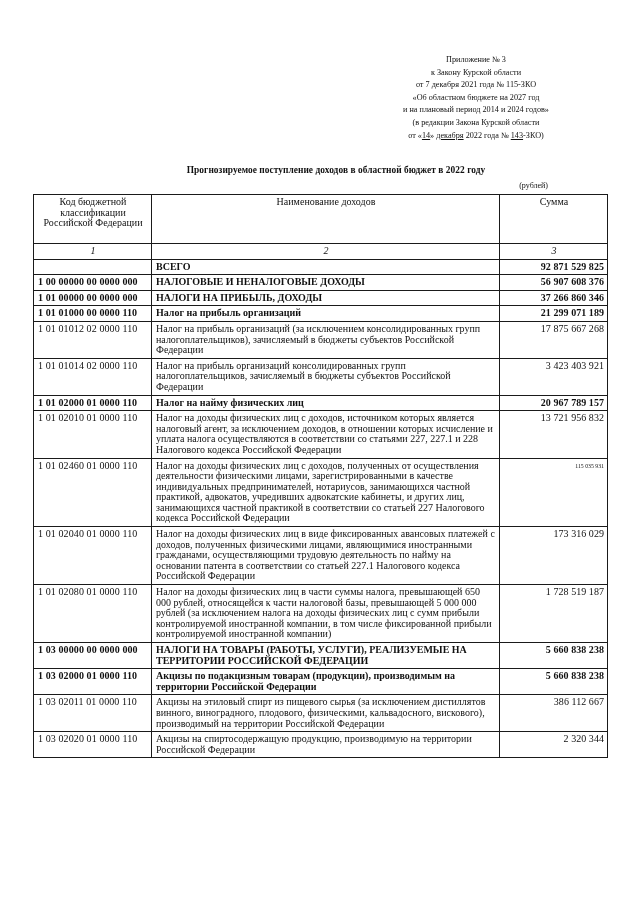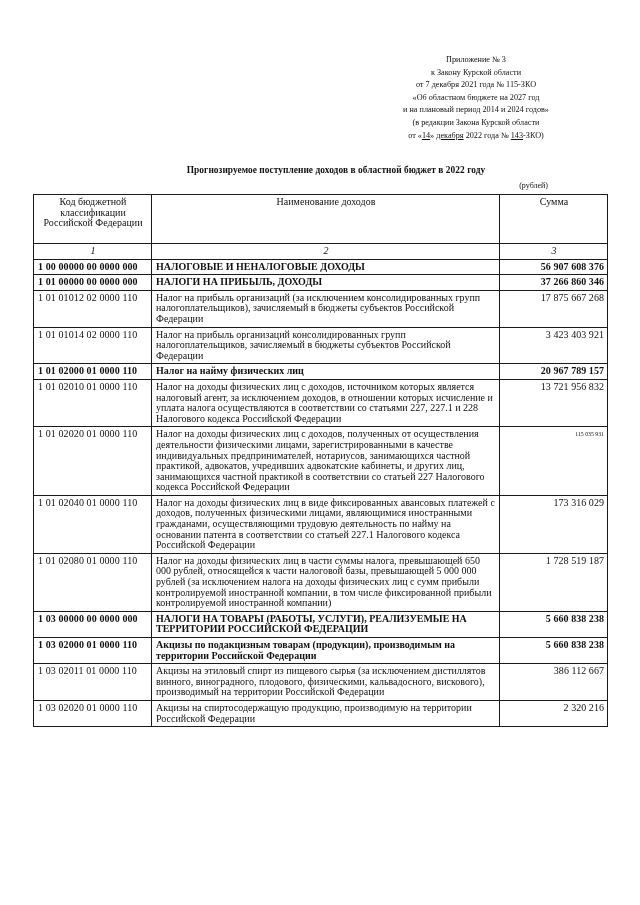--- a/index.html
+++ b/index.html
@@ -146,29 +146,39 @@
           <th class="h">Сумма</th>
         </tr>
         <tr>
           <td class="num-hdr">1</td>
           <td class="num-hdr">2</td>
           <td class="num-hdr">3</td>
         </tr>
       </thead>
       <tbody id="tbody">
           <tr class="bold">
+            <td class="code"></td>
+            <td class="name">ВСЕГО</td>
+            <td class="sum">92 871 529 825</td>
+          </tr>
+          <tr class="bold">
             <td class="code">1 00 00000 00 0000 000</td>
             <td class="name">НАЛОГОВЫЕ И НЕНАЛОГОВЫЕ ДОХОДЫ</td>
             <td class="sum">56 907 608 376</td>
           </tr>
           <tr class="bold">
             <td class="code">1 01 00000 00 0000 000</td>
             <td class="name">НАЛОГИ НА ПРИБЫЛЬ, ДОХОДЫ</td>
             <td class="sum">37 266 860 346</td>
           </tr>
+          <tr class="bold">
+            <td class="code">1 01 01000 00 0000 110</td>
+            <td class="name">Налог на прибыль организаций</td>
+            <td class="sum">21 299 071 189</td>
+          </tr>
           <tr>
             <td class="code">1 01 01012 02 0000 110</td>
             <td class="name">Налог на прибыль организаций (за исключением консолидированных групп налогоплательщиков), зачисляемый в бюджеты субъектов Российской Федерации</td>
             <td class="sum">17 875 667 268</td>
           </tr>
           <tr>
             <td class="code">1 01 01014 02 0000 110</td>
             <td class="name">Налог на прибыль организаций консолидированных групп налогоплательщиков, зачисляемый в бюджеты субъектов Российской Федерации</td>
             <td class="sum">3 423 403 921</td>
           </tr>
@@ -176,21 +186,21 @@
             <td class="code">1 01 02000 01 0000 110</td>
             <td class="name">Налог на найму физических лиц</td>
             <td class="sum">20 967 789 157</td>
           </tr>
           <tr>
             <td class="code">1 01 02010 01 0000 110</td>
             <td class="name">Налог на доходы физических лиц с доходов, источником которых является налоговый агент, за исключением доходов, в отношении которых исчисление и уплата налога осуществляются в соответствии со статьями 227, 227.1 и 228 Налогового кодекса Российской Федерации</td>
             <td class="sum">13 721 956 832</td>
           </tr>
           <tr>
-            <td class="code">1 01 02020 01 0000 110</td>
+            <td class="code">1 01 02460 01 0000 110</td>
             <td class="name">Налог на доходы физических лиц с доходов, полученных от осуществления деятельности физическими лицами, зарегистрированными в качестве индивидуальных предпринимателей, нотариусов, занимающихся частной практикой, адвокатов, учредивших адвокатские кабинеты, и других лиц, занимающихся частной практикой в соответствии со статьей 227 Налогового кодекса Российской Федерации</td>
             <td class="sum tiny">115 035 931</td>
           </tr>
           <tr>
             <td class="code">1 01 02040 01 0000 110</td>
             <td class="name">Налог на доходы физических лиц в виде фиксированных авансовых платежей с доходов, полученных физическими лицами, являющимися иностранными гражданами, осуществляющими трудовую деятельность по найму на основании патента в соответствии со статьей 227.1 Налогового кодекса Российской Федерации</td>
             <td class="sum">173 316 029</td>
           </tr>
           <tr>
             <td class="code">1 01 02080 01 0000 110</td>
@@ -208,19 +218,19 @@
             <td class="sum">5 660 838 238</td>
           </tr>
           <tr>
             <td class="code">1 03 02011 01 0000 110</td>
             <td class="name">Акцизы на этиловый спирт из пищевого сырья (за исключением дистиллятов винного, виноградного, плодового, физическими, кальвадосного, вискового), производимый на территории Российской Федерации</td>
             <td class="sum">386 112 667</td>
           </tr>
           <tr>
             <td class="code">1 03 02020 01 0000 110</td>
             <td class="name">Акцизы на спиртосодержащую продукцию, производимую на территории Российской Федерации</td>
-            <td class="sum">2 320 216</td>
+            <td class="sum">2 320 344</td>
           </tr>
         </tbody>
     </table>
   </div>
 
 </div>
 
 </body></html>

